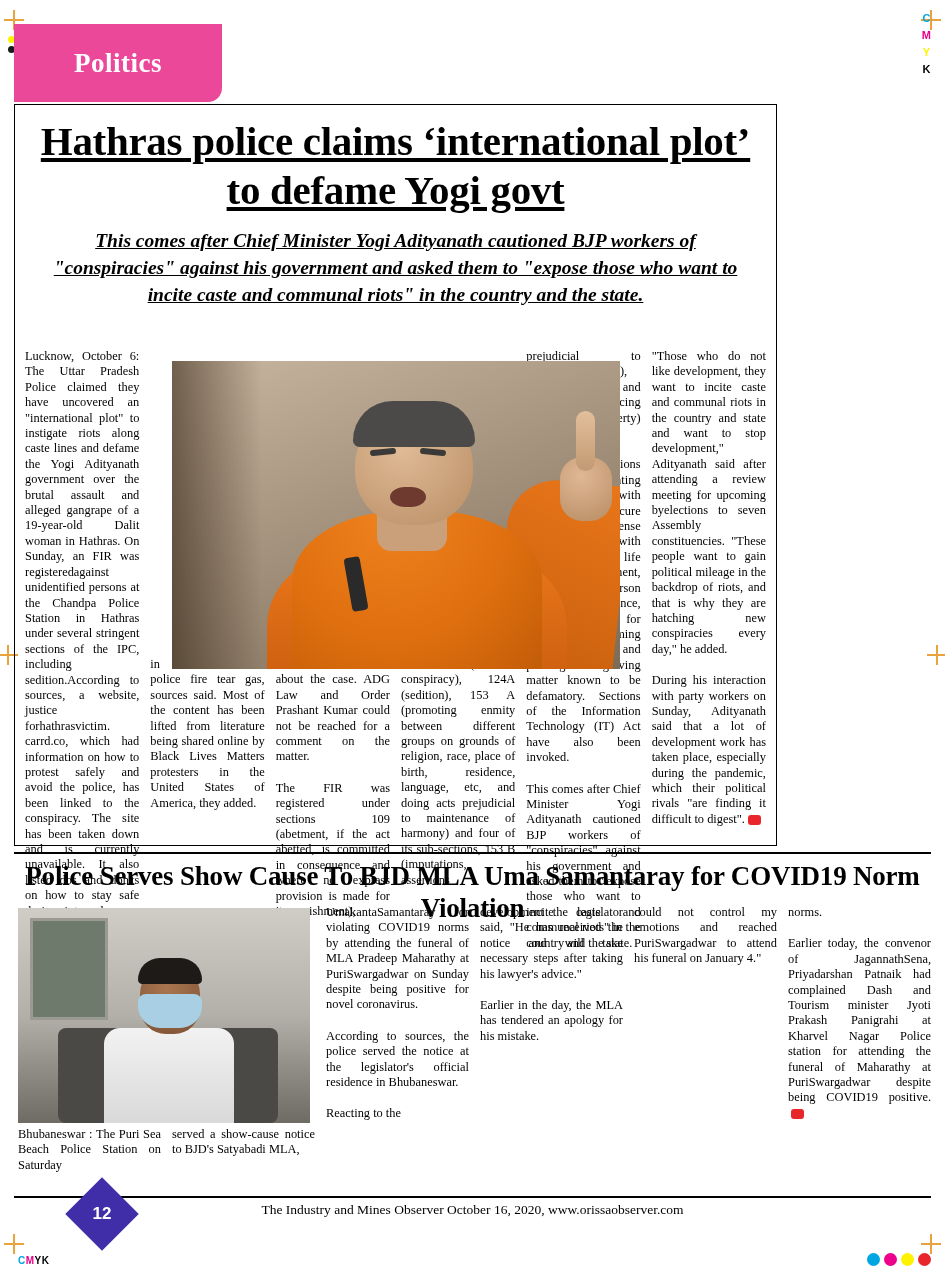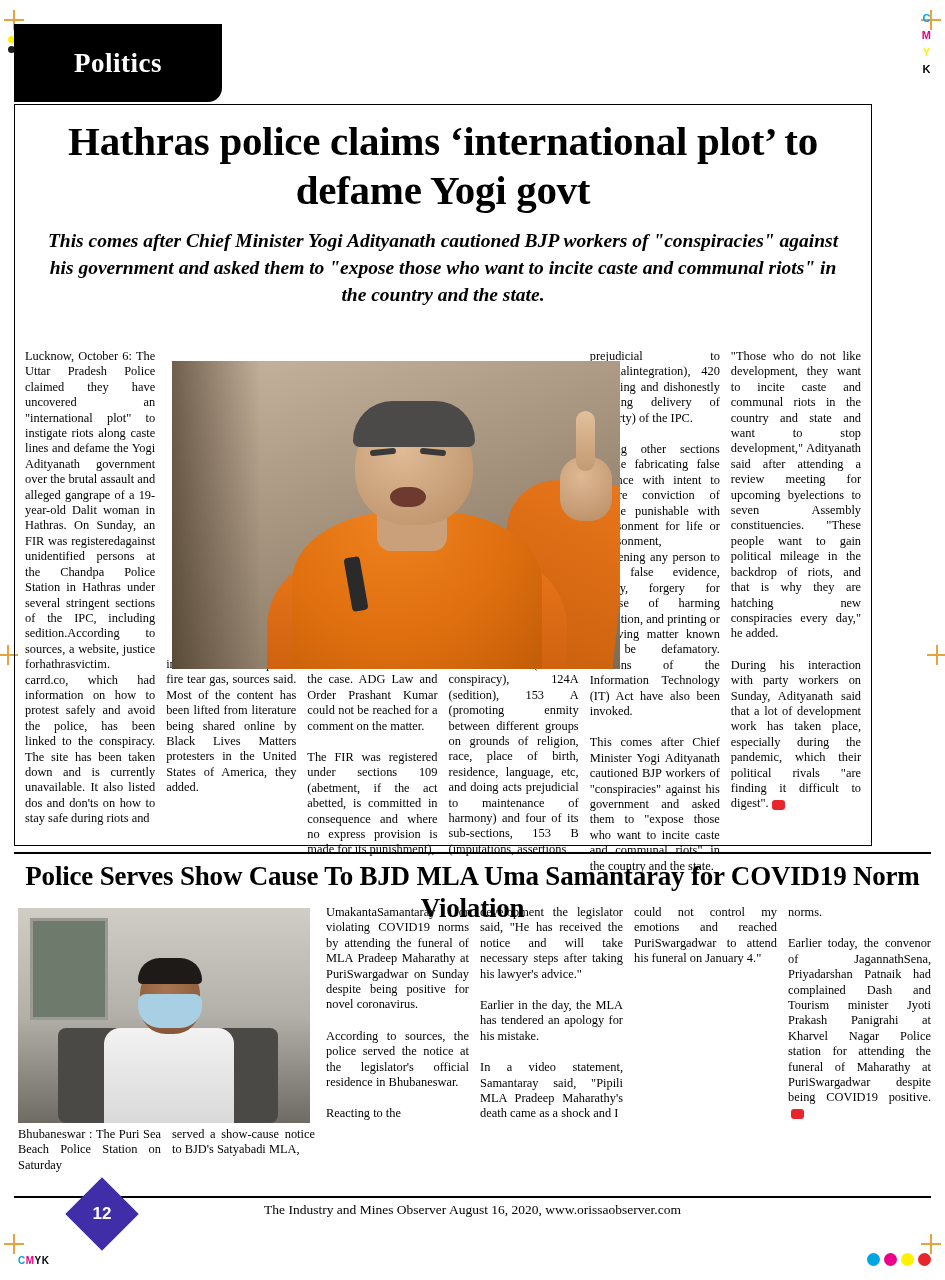--- a/index.html
+++ b/index.html
@@ -29,32 +29,32 @@
   .cmyk-col div:nth-child(2){ color:#ec008c; }
   .cmyk-col div:nth-child(3){ color:#fff200; }
   .cmyk-col div:nth-child(4){ color:#000000; }
 
   .dots-left { position:absolute; left:8px; top:36px; }
   .dots-left span { display:block; width:7px; height:7px; border-radius:50%; margin-bottom:3px; }
 
   
   .section-tab {
     position:absolute; left:14px; top:24px; width:208px; height:78px;
-    background:#000000; border-radius:0 0 14px 0;
+    background:#ec4899; border-radius:0 0 14px 0;
     display:flex; align-items:center; justify-content:center;
   }
   .section-tab span {
     color:#ffffff; font-family:"Liberation Serif", serif;
     font-weight:bold; font-size:27px; letter-spacing:0.5px;
   }
 
   
   .frame {
-    position:absolute; left:14px; top:104px; width:858px; height:742px;
-    border:1.5px solid #000; box-sizing:border-box;
+    position:absolute; left:14px; top:104px; width:763px; height:742px;
+    border:1.5px solid #000; box-sizing:border-box;text-decoration:underline;
   }
 
   .headline {
     text-align:center; font-weight:bold; font-size:41px; line-height:49px;
     margin:12px 16px 0 16px; letter-spacing:-0.3px;
   }
   .subhead {
     text-align:center; font-style:italic; font-weight:bold;
     font-size:19.5px; line-height:27px; margin:12px 22px 0 22px;
   }
@@ -308,21 +308,20 @@
       <p>served a show-cause notice to BJD's Satyabadi MLA,</p>
     </div>
     <div class="col">
       <p>UmakantaSamantaray for violating COVID19 norms by attending the funeral of MLA Pradeep Maharathy at PuriSwargadwar on Sunday despite being positive for novel coronavirus.</p>
       <p>According to sources, the police served the notice at the legislator's official residence in Bhubaneswar.</p>
       <p>Reacting to the</p>
     </div>
     <div class="col">
       <p>development the legislator said, "He has received the notice and will take necessary steps after taking his lawyer's advice."</p>
       <p>Earlier in the day, the MLA has tendered an apology for his mistake.</p>
-      <p>In a video statement, Samantaray said, "Pipili MLA Pradeep Maharathy's death came as a shock and I</p>
     </div>
     <div class="col">
       <p>could not control my emotions and reached PuriSwargadwar to attend his funeral on January 4."</p>
     </div>
     <div class="col">
       <p>norms.</p>
       <p><span>Earlier today, the convenor of JagannathSena, Priyadarshan Patnaik had complained Dash and Tourism minister Jyoti Prakash Panigrahi at Kharvel Nagar Police station for attending the funeral of Maharathy at PuriSwargadwar despite being COVID19 positive.</span><span class="endmark"></span></p>
     </div>
   </div>
 
@@ -330,21 +329,21 @@
     <div class="p2-wall"></div>
     <div class="p2-window"></div>
     <div class="p2-chairback"></div>
     <div class="p2-body"></div>
     <div class="p2-head"></div>
     <div class="p2-hair"></div>
     <div class="p2-mask"></div>
   </div>
 
   <div class="footer-rule"></div>
-  <div class="footer-text">The Industry and Mines Observer August 16, 2020, www.orissaobserver.com</div>
+  <div class="footer-text">The Industry and Mines Observer October 16, 2020, www.orissaobserver.com</div>
   <div class="pagebadge">
     <span>12</span>
   </div>
 
   <div class="cmyk-bottom">
     <span>C</span><span>M</span><span>Y</span><span>K</span>
   </div>
 
   <div class="dots-bottom">
     <span style="background:#00a6e2"></span>

